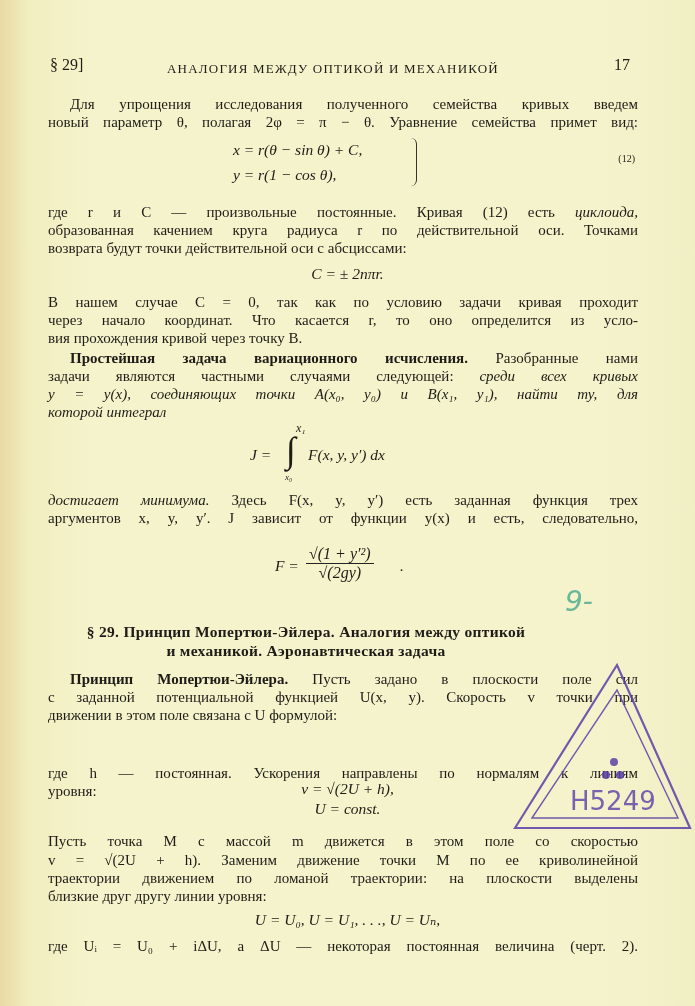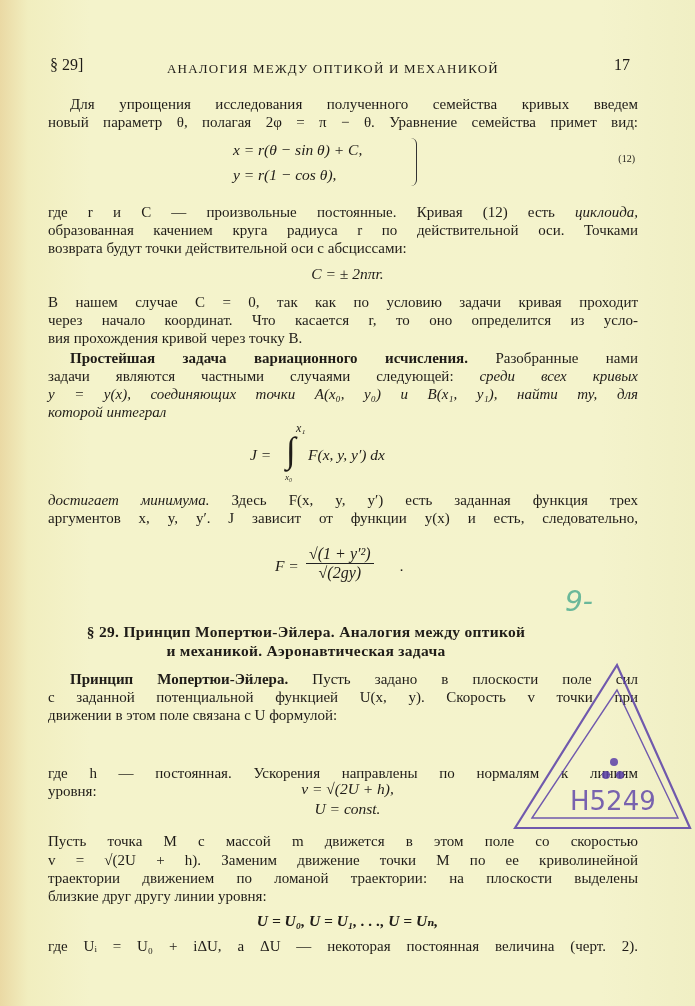--- a/index.html
+++ b/index.html
@@ -96,21 +96,21 @@
   <div class="abs line just" style="top:764px;">где h — постоянная. Ускорения направлены по нормалям к линиям</div>
   <div class="abs line" style="top:782px;">уровня:</div>
 
   <div class="abs center eq" style="top:800px;">U = const.</div>
 
   <div class="abs line just" style="top:832px;">Пусть точка M с массой m движется в этом поле со скоростью</div>
   <div class="abs line just" style="top:851px;">v = √(2U + h). Заменим движение точки M по ее криволинейной</div>
   <div class="abs line just" style="top:869px;">траектории движением по ломаной траектории: на плоскости выделены</div>
   <div class="abs line" style="top:887px;">близкие друг другу линии уровня:</div>
 
-  <div class="abs center eq" style="top:911px;font-weight:bold;">U = U₀, U = U₁, . . ., U = Uₙ,</div>
+  <div class="abs center eq" style="top:911px;">U = U₀, U = U₁, . . ., U = Uₙ,</div>
 
   <div class="abs line just" style="top:937px;">где Uᵢ = U₀ + iΔU, а ΔU — некоторая постоянная величина (черт. 2).</div>
 
 
   <div class="pencil">9-</div>
 
   <svg class="stamp" width="95" height="240" viewBox="0 0 95 240" style="left:590px; top:650px; overflow:visible;">
     <g fill="none" stroke="#5a3fa8" stroke-width="2.2" opacity="0.85">
       <polygon points="-75,178 27,15 100,178"></polygon>
       <polygon points="-58,168 27,40 88,168" stroke-width="1.4"></polygon>

